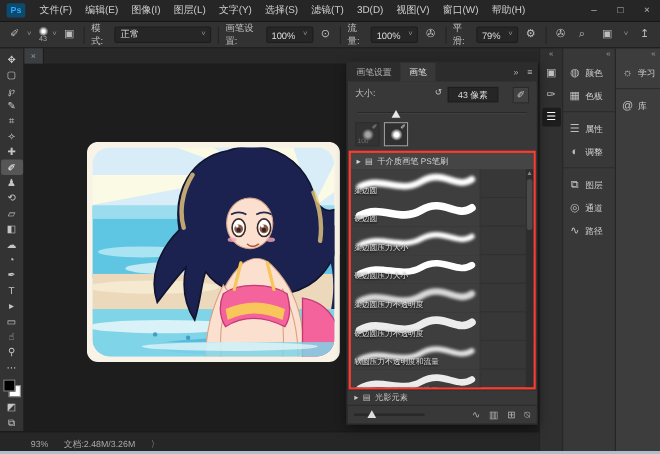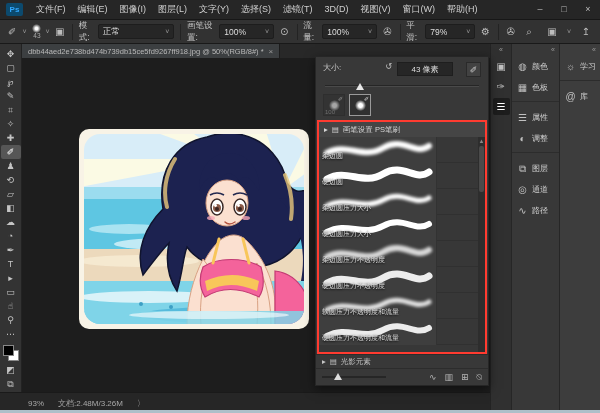--- a/index.html
+++ b/index.html
@@ -10,21 +10,21 @@
   
   #titlebar{left:0;top:0;width:600px;height:20px;background:#262626;display:flex;align-items:center;border-bottom:1px solid #171717}
   #pslogo{width:17px;height:13px;background:#0c4a6e;color:#31a8ff;font-weight:bold;font-size:8px;display:flex;align-items:center;justify-content:center;border-radius:2px;margin:0 7px 0 6px}
   .menu-item{padding:0 6px;color:#cfcfcf;cursor:default;line-height:19px}
   #winctl{margin-left:auto;display:flex}
   .wbtn{width:24px;text-align:center;color:#bbb;font-size:9px;line-height:19px}
 
   
   #optionsbar{left:0;top:20px;width:600px;height:24px;background:#323232;border-bottom:1px solid #191919;display:flex;align-items:center;gap:4px;padding:0 6px;font-size:8.5px;color:#c2c2c2}
   .opt-sep{width:1px;height:16px;background:#232323;margin:0 2px}
-  .opt-field{background:#262626;border:1px solid #1d1d1d;border-radius:2px;height:15px;display:flex;align-items:center;padding:0 4px;gap:19px;color:#ddd}
+  .opt-field{background:#262626;border:1px solid #1d1d1d;border-radius:2px;height:15px;display:flex;align-items:center;padding:0 4px;gap:7px;color:#ddd}
   .opt-icon{width:16px;height:16px;display:flex;align-items:center;justify-content:center;color:#bdbdbd;font-size:10px}
   .chev{font-size:7px;color:#9a9a9a}
   #brush-preset{display:flex;flex-direction:column;align-items:center;line-height:6px;margin-left:2px}
   .preset-dot{width:9px;height:9px;border-radius:50%;background:radial-gradient(circle,#fff 20%,rgba(255,255,255,0) 72%)}
   .preset-num{font-size:6.5px;color:#aaa}
   #opt-right{margin-left:auto;display:flex;align-items:center;gap:7px}
 
   
   #tabbar{left:22px;top:44px;width:468px;height:14px;background:#282828;display:flex}
   #doctab{background:#3c3f41;color:#b9b9b9;font-size:7.5px;padding:0 6px;display:flex;align-items:center;gap:5px;border-right:1px solid #1c1c1c;max-width:300px;white-space:nowrap}
@@ -47,21 +47,21 @@
   #bottom-edge{left:0;top:410px;width:600px;height:3px;background:#aebfc9}
 
   
   #brushpanel{left:315px;top:56px;width:174px;height:330px;background:#383838;border:1px solid #262626;box-shadow:0 3px 10px rgba(0,0,0,.5);display:flex;flex-direction:column;z-index:5}
   #bp-tabs{height:17px;background:#2c2c2c;display:flex;align-items:stretch;font-size:8px}
   .bp-tab{padding:0 8px;display:flex;align-items:center;color:#b5b5b5}
   .bp-tab.active{background:#383838;color:#e2e2e2}
   #bp-tabs .spacer{flex:1}
   #bp-tabs .hicon{padding:0 4px;color:#aaa;display:flex;align-items:center;font-size:8px}
   #bp-size-row{display:flex;align-items:flex-start;gap:5px;padding:5px 7px 2px;font-size:8px;color:#c5c5c5}
-  #bp-size-val{background:#262626;border:1px solid #1e1e1e;height:14px;width:56px;display:flex;align-items:center;justify-content:center;color:#ddd}
+  #bp-size-val{background:#262626;border:1px solid #1e1e1e;height:14px;width:46px;display:flex;align-items:center;justify-content:center;color:#ddd}
   #bp-pressure{width:15px;height:15px;border:1px solid #2a2a2a;background:#424242;display:flex;align-items:center;justify-content:center;font-size:9px;margin-left:8px}
   #bp-slider{margin:3px 9px 2px;height:8px;position:relative}
   #bp-slider .track{position:absolute;left:0;right:0;top:3px;height:2px;background:#262626;border-bottom:1px solid #4a4a4a}
   #bp-slider .thumb{position:absolute;left:20%;top:1px;width:0;height:0;border-left:4px solid transparent;border-right:4px solid transparent;border-bottom:7px solid #e8e8e8}
   #bp-recents{display:flex;gap:4px;padding:2px 7px 4px}
   .recent{width:22px;height:22px;background:#303030;border:1px solid #262626;position:relative;display:flex;align-items:center;justify-content:center}
   .recent .dot{width:11px;height:11px;border-radius:50%;background:radial-gradient(circle,#fff 25%,rgba(255,255,255,0) 72%)}
   .recent .pen{position:absolute;right:1px;top:0;font-size:6px;color:#ddd}
   .recent .sz{position:absolute;left:1px;bottom:0;font-size:6px;color:#999}
   .recent.dim{opacity:.55}
@@ -160,21 +160,20 @@
   <div id="opt-right">
     <span class="opt-icon">⌕</span>
     <span class="opt-icon">▣</span>
     <span class="chev">˅</span>
     <span class="opt-icon">↥</span>
   </div>
 </div>
 
 <div id="tabbar" class="abs">
   <div id="doctab">
-    <span>dbb44aed2e738bd474b739db15ce5fd9267ff918.jpg @ 50%(RGB/8#) *</span>
     <span class="x">×</span>
   </div>
 </div>
 
 <div id="toolbar" class="abs">
   <span class="tool">✥</span>
   <span class="tool">▢</span>
   <span class="tool">℘</span>
   <span class="tool">✎</span>
   <span class="tool">⌗</span>
@@ -269,20 +268,27 @@
       <path d="M134,134 L140,110 M170,134 L164,110" stroke="#f8c65a" stroke-width="3" stroke-linecap="round"></path>
       <path d="M196,142 C212,144 222,154 228,168 L228,196 L196,196 Z" fill="#f4639b" stroke="#c23a73" stroke-width="1.2"></path>
 
       <rect x="5" y="182" width="220" height="14" fill="#7fd4e8" opacity="0.85"></rect>
       <ellipse cx="130" cy="186" rx="80" ry="4" fill="#ffffff" opacity="0.6"></ellipse>
     </g>
   </svg>
 </div>
 
 <div id="brushpanel" class="abs">
+  <div id="bp-tabs">
+    <span class="bp-tab">画笔设置</span>
+    <span class="bp-tab active">画笔</span>
+    <span class="spacer"></span>
+    <span class="hicon">»</span>
+    <span class="hicon">≡</span>
+  </div>
   <div id="bp-size-row">
     <span>大小:</span>
     <span style="margin-left:auto">↺</span>
     <div id="bp-size-val">43 像素</div>
     <div id="bp-pressure">
         <span>✐</span>
       </div>
   </div>
   <div id="bp-slider">
     <div class="track"></div>
@@ -297,21 +303,21 @@
     <div class="recent sel">
       <span class="dot"></span>
       <span class="pen">✐</span>
     </div>
   </div>
 
   <div id="bp-listwrap">
     <div id="bp-group">
       <span>▸</span>
       <span>▤</span>
-      <span>画笔设置 PS笔刷</span>
+      <span>干介质画笔 PS笔刷</span>
     </div>
     <div class="brush-row">
       <div class="brush-thumb soft">
           <svg viewBox="0 0 118 26" width="118" height="26">
             <path d="M8,16 C28,5 44,23 64,11 S 96,19 110,9" fill="none" stroke="#fff" stroke-width="6" stroke-linecap="round"></path>
           </svg>
         </div>
       <span class="brush-label">柔边圆</span>
     </div>
     <div class="brush-row">

